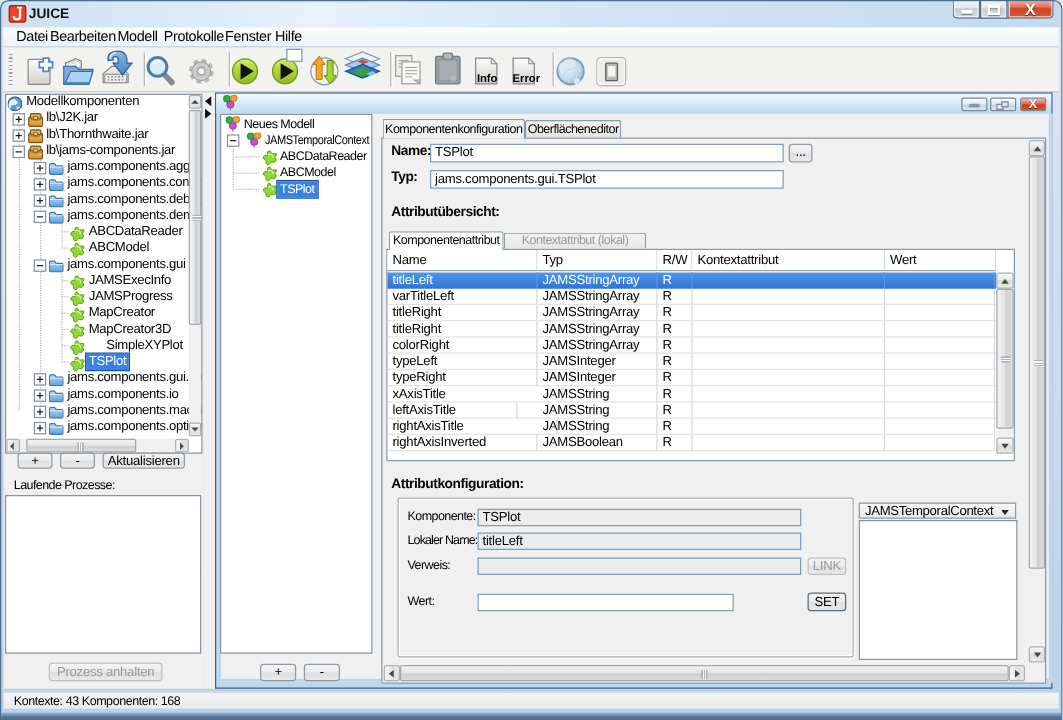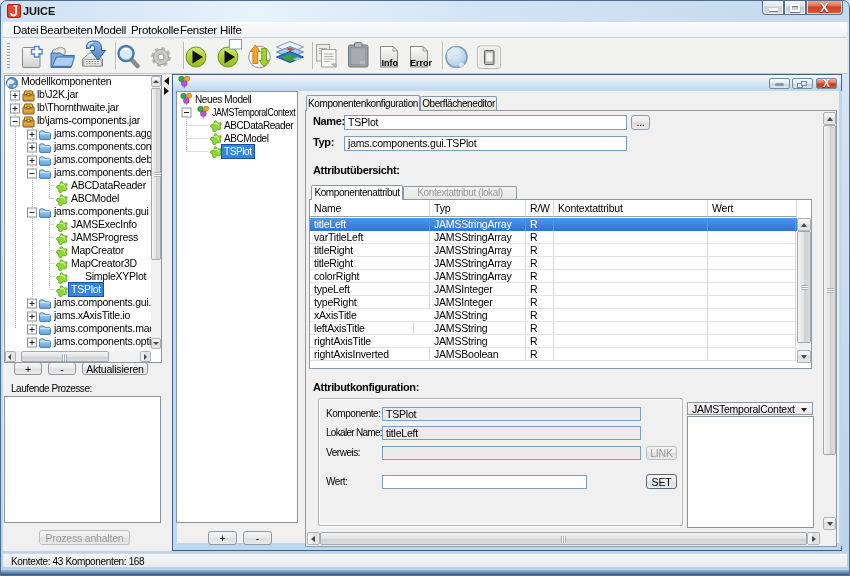--- a/index.html
+++ b/index.html
@@ -355,21 +355,21 @@
 <span class="trow" style="left:66px;top:103px">ABCDataReader</span>
 <span class="trow" style="left:66px;top:116px">ABCModel</span>
 <span class="trow" style="left:49px;top:129px">jams.components.gui</span>
 <span class="trow" style="left:66px;top:142px">JAMSExecInfo</span>
 <span class="trow" style="left:66px;top:155px">JAMSProgress</span>
 <span class="trow" style="left:66px;top:168px">MapCreator</span>
 <span class="trow" style="left:66px;top:181px">MapCreator3D</span>
 <span class="trow" style="left:80px;top:194px">SimpleXYPlot</span>
 <span class="trow sel" style="left:66px;top:207px">TSPlot</span>
 <span class="trow" style="left:49px;top:220px">jams.components.gui.sp</span>
-<span class="trow" style="left:49px;top:233px">jams.xAxisTitle.io</span>
+<span class="trow" style="left:49px;top:233px">jams.components.io</span>
 <span class="trow" style="left:49px;top:246px">jams.components.machi</span>
 <span class="trow" style="left:49px;top:259px">jams.components.optimi</span>
 <div class="abs sb" style="left:146px;top:0;width:10px;height:273px">
 <div class="sbtn" style="left:0;top:0;width:10px;height:11px"></div>
         <div class="arr" style="left:2px;top:4px;border-left:3px solid transparent;border-right:3px solid transparent;border-bottom:3.5px solid #4a4a48"></div>
 <div class="sbtn" style="left:0;top:262px;width:10px;height:11px"></div>
         <div class="arr" style="left:2px;top:266px;border-left:3px solid transparent;border-right:3px solid transparent;border-top:3.5px solid #4a4a48"></div>
 <div class="sthumbv" style="left:0;top:12px;width:10px;height:172px">
           <div class="gripv" style="top:83px;left:1.5px"></div>
         </div>

